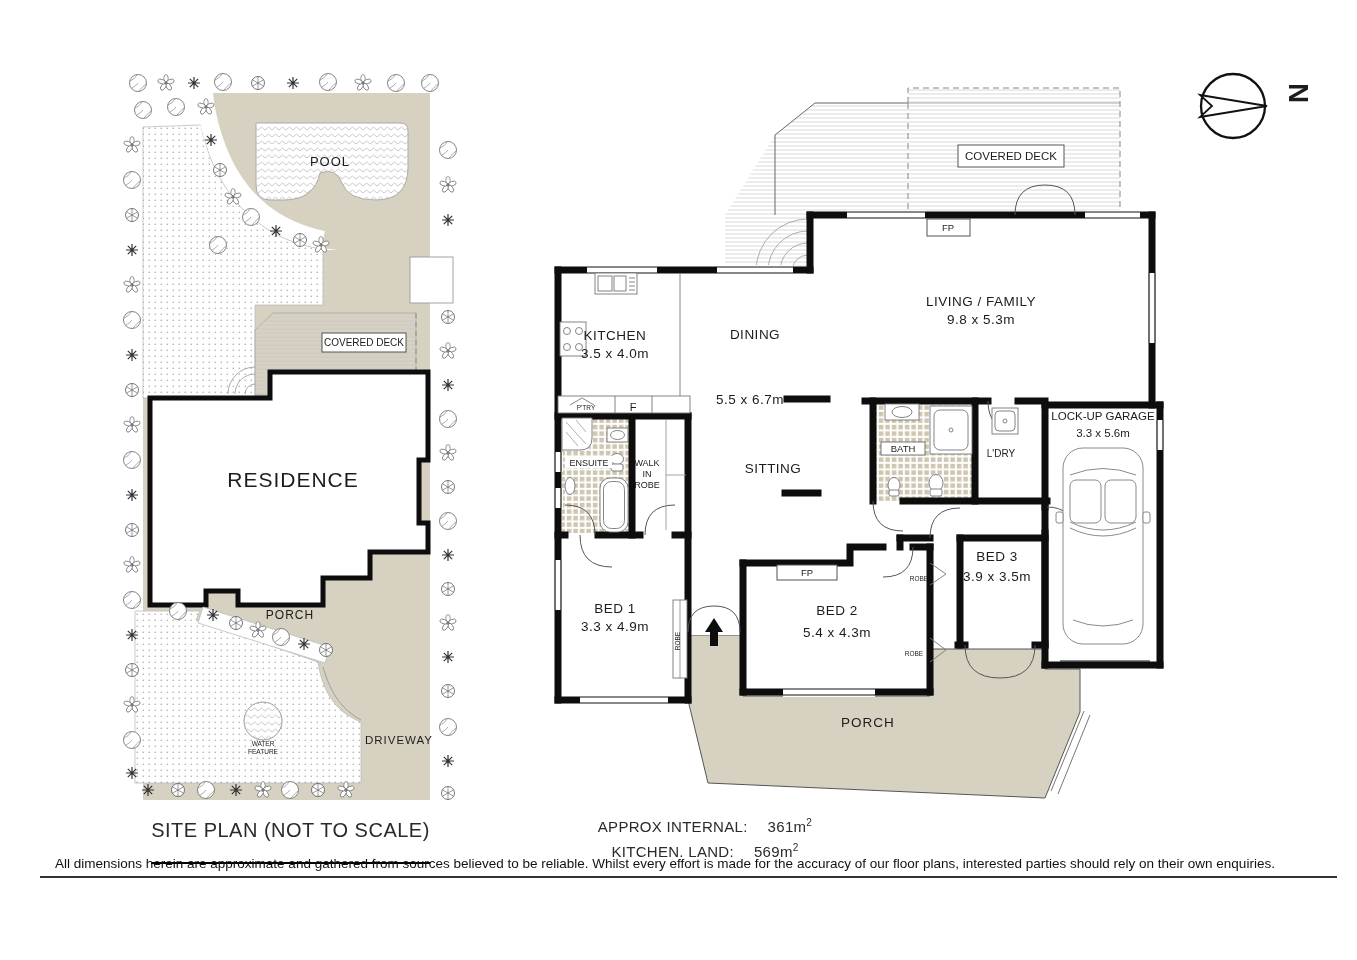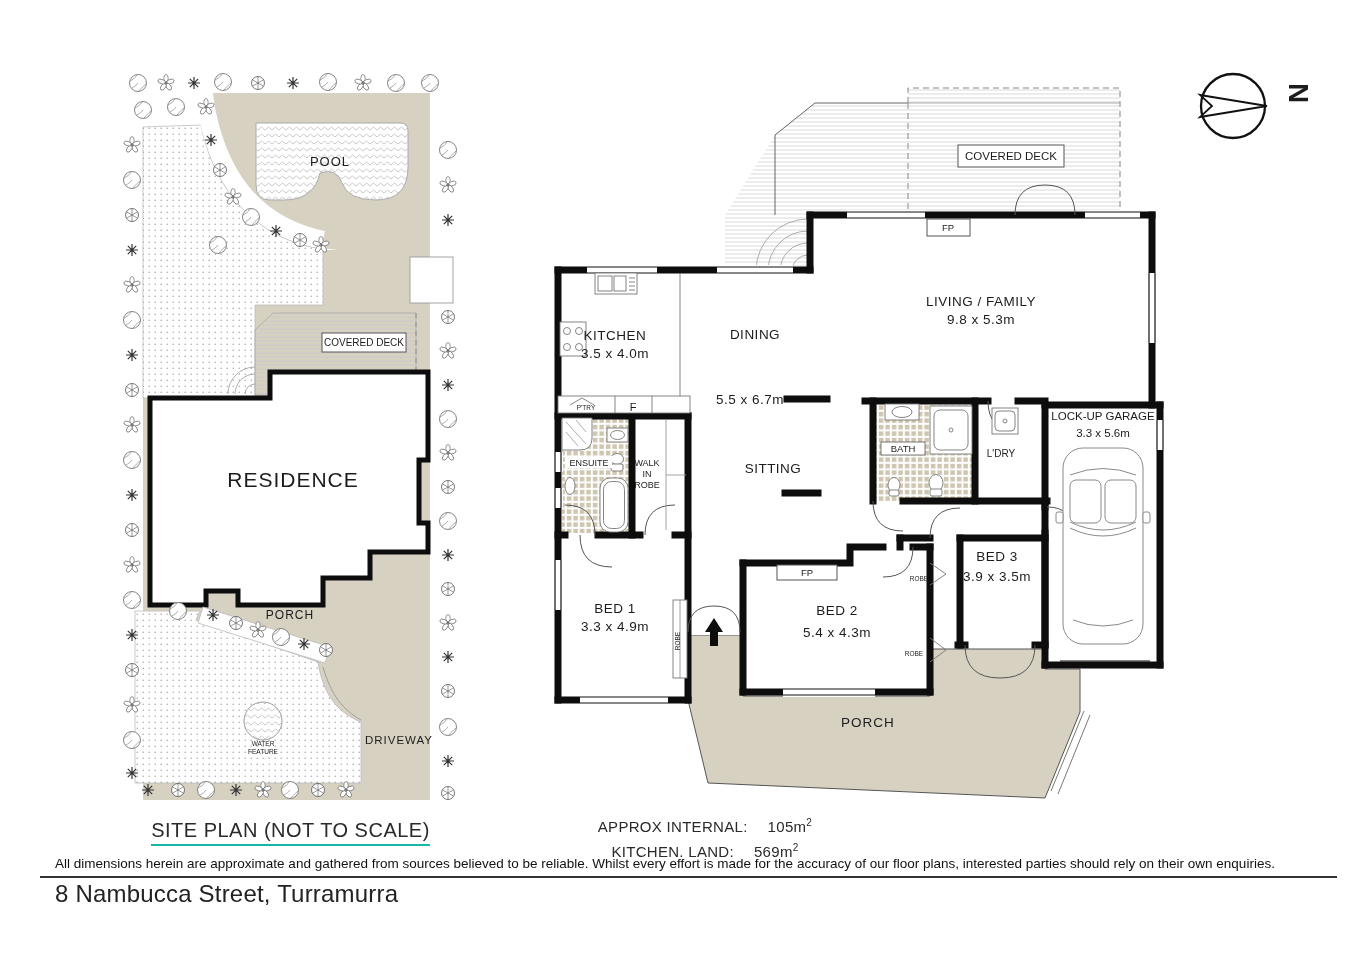--- a/index.html
+++ b/index.html
@@ -1,21 +1,21 @@
 <!DOCTYPE html>
 <html><head>
 <meta charset="utf-8">
 <style>
   html,body{margin:0;padding:0;background:#fff;}
   #page{position:relative;width:1357px;height:960px;background:#fff;overflow:hidden;
         font-family:"Liberation Sans", sans-serif;color:#1c1c1c;}
   svg text{font-family:"Liberation Sans", sans-serif;fill:#1c1c1c;}
   .abs{position:absolute;}
   #site-title{left:118px;top:819px;width:345px;text-align:center;font-size:20px;letter-spacing:.5px;color:#2a2a2a;}
-  #site-title span{display:inline-block;border-bottom:2px solid #14b8a6;padding-bottom:2px;}
+  #site-title span{display:inline-block;border-bottom:2px solid #000000;padding-bottom:20px;}
   #summary{left:540px;top:812px;width:330px;text-align:center;font-size:15px;line-height:21px;color:#2a2a2a;letter-spacing:.3px;}
   #summary .lbl{margin-right:20px;}
   #summary sup{font-size:10px;}
   #disclaimer{left:40px;top:856px;width:1282px;font-size:13.5px;color:#111;
               border-bottom:2px solid #333;padding:0 0 5px 15px;}
   #address{left:55px;top:880px;font-size:24px;color:#222;letter-spacing:.2px;}
 </style>
 </head>
 <body>
 
@@ -420,24 +420,23 @@
     <text transform="translate(749,33) rotate(90)" font-size="28" font-weight="700" text-anchor="middle">N</text>
   </g>
 </svg>
 
 <div class="abs" id="site-title">
   <span>SITE PLAN (NOT TO SCALE)</span>
 </div>
 
 <div class="abs" id="summary">
   <div>
-    <span class="lbl">APPROX INTERNAL:</span><span>105m</span><sup>2</sup>
+    <span class="lbl">APPROX INTERNAL:</span><span>361m</span><sup>2</sup>
   </div>
   <div>
     <span class="lbl">KITCHEN. LAND:</span><span>569m</span><sup>2</sup>
   </div>
 </div>
 
 <div class="abs" id="disclaimer">All dimensions herein are approximate and gathered from sources believed to be reliable. Whilst every effort is made for the accuracy of our floor plans, interested parties should rely on their own enquiries.</div>
 
-<div class="abs" id="address">8 Nambucca Street, Turramurra</div>
 
 </div>
 
 </body></html>

